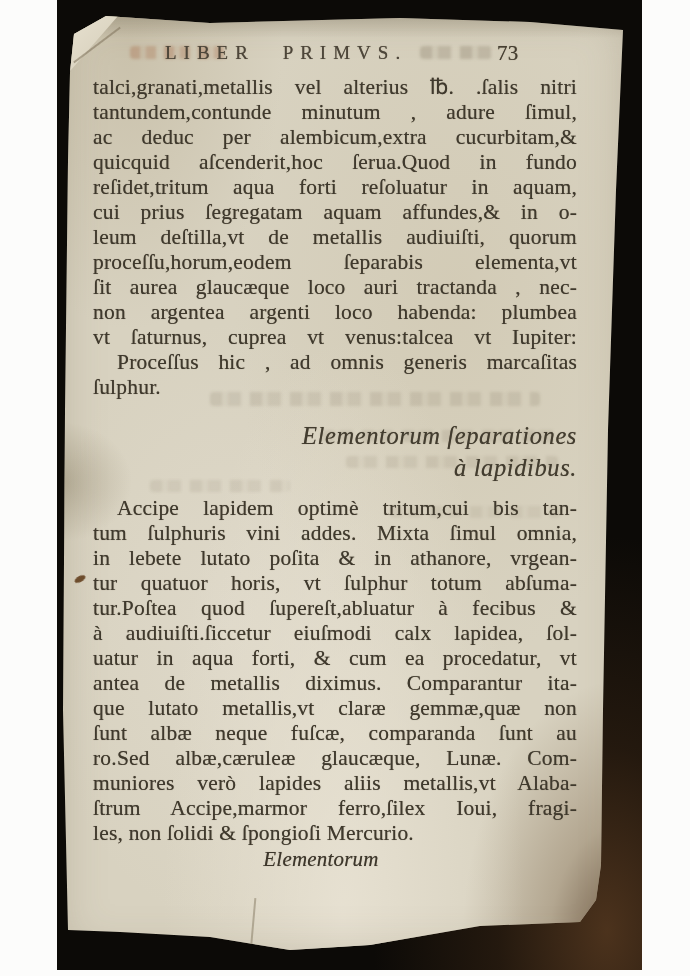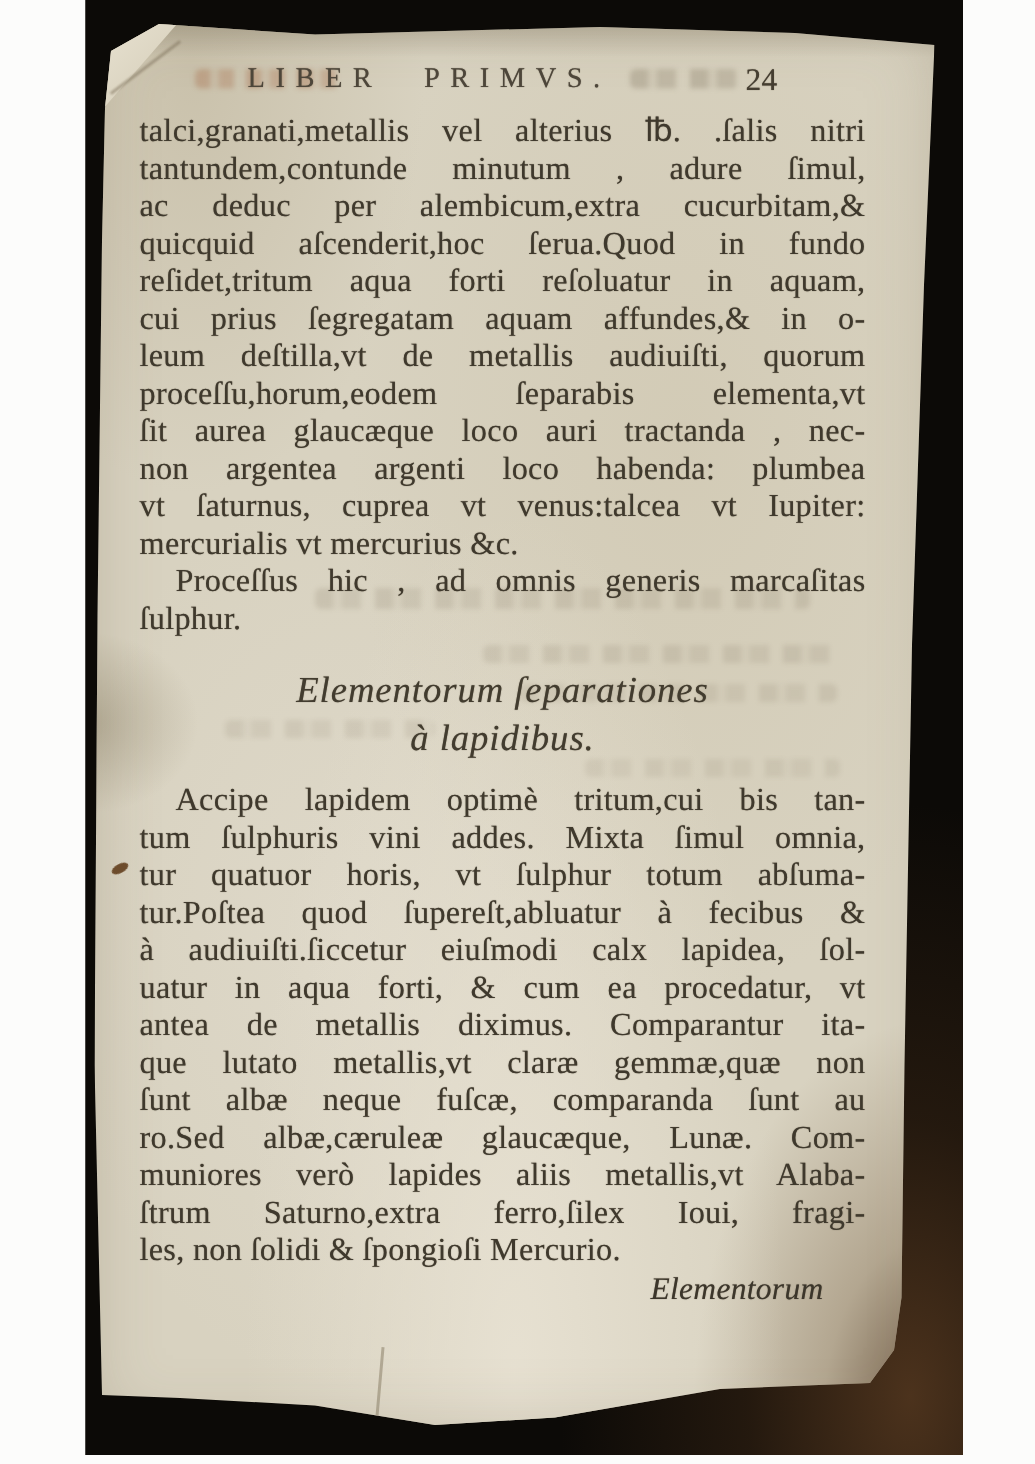--- a/index.html
+++ b/index.html
@@ -87,25 +87,25 @@
   }
   .page-number{
     position:absolute;left:404px;top:1px;font-size:21px;color:#453e31;
   }
   .line{text-align:justify;text-align-last:justify;white-space:normal;}
   .line.no-just{text-align-last:left;}
   .line.indent{padding-left:24px;}
   .section-heading{
     margin-top:20px;margin-bottom:12px;
     font-style:italic;font-size:24.5px;line-height:32px;
-    text-align:center;color:#423c2f;
+    text-align:right;color:#423c2f;
     letter-spacing:0.6px;
   }
   .catchword-row{
-    margin-top:1px;text-align:right;padding-right:28px;
+    margin-top:1px;text-align:center;padding-right:28px;
     font-style:italic;font-size:21px;color:#3c362b;
   }
 </style>
 </head>
 <body>
 
 <div class="backdrop"></div>
 
 <div class="page">
 
@@ -120,57 +120,57 @@
   <div class="ghost" style="left:90px;top:470px;width:140px;height:12px;opacity:.45;"></div>
   <div class="ghost" style="left:330px;top:496px;width:170px;height:12px;opacity:.4;"></div>
 
   <div class="fleck"></div>
   <div class="bottom-crease"></div>
 
   <div class="text-block">
 
     <div class="header-row">
       <span class="running-title">LIBER PRIMVS.</span>
-      <span class="page-number">24</span>
+      <span class="page-number">73</span>
     </div>
 
     <div>
       <div class="line">talci,granati,metallis vel alterius ℔. .ſalis nitri</div>
       <div class="line">tantundem,contunde minutum , adure ſimul,</div>
       <div class="line">ac deduc per alembicum,extra cucurbitam,&amp;</div>
       <div class="line">quicquid aſcenderit,hoc ſerua.Quod in fundo</div>
       <div class="line">reſidet,tritum aqua forti reſoluatur in aquam,</div>
       <div class="line">cui prius ſegregatam aquam affundes,&amp; in o-</div>
       <div class="line">leum deſtilla,vt de metallis audiuiſti, quorum</div>
       <div class="line">proceſſu,horum,eodem ſeparabis elementa,vt</div>
       <div class="line">ſit aurea glaucæque loco auri tractanda , nec-</div>
       <div class="line">non argentea argenti loco habenda: plumbea</div>
       <div class="line">vt ſaturnus, cuprea vt venus:talcea vt Iupiter:</div>
-      <div class="line no-just">mercurialis vt mercurius &amp;c.</div>
       <div class="line indent">Proceſſus hic , ad omnis generis marcaſitas</div>
       <div class="line no-just">ſulphur.</div>
     </div>
 
     <div class="section-heading">
       <div>Elementorum ſeparationes</div>
       <div>à lapidibus.</div>
     </div>
 
     <div>
       <div class="line indent">Accipe lapidem optimè tritum,cui bis tan-</div>
       <div class="line">tum ſulphuris vini addes. Mixta ſimul omnia,</div>
+      <div class="line">in lebete lutato poſita &amp; in athanore, vrgean-</div>
       <div class="line">tur quatuor horis, vt ſulphur totum abſuma-</div>
       <div class="line">tur.Poſtea quod ſupereſt,abluatur à fecibus &amp;</div>
       <div class="line">à audiuiſti.ſiccetur eiuſmodi calx lapidea, ſol-</div>
       <div class="line">uatur in aqua forti, &amp; cum ea procedatur, vt</div>
       <div class="line">antea de metallis diximus. Comparantur ita-</div>
       <div class="line">que lutato metallis,vt claræ gemmæ,quæ non</div>
       <div class="line">ſunt albæ neque fuſcæ, comparanda ſunt au</div>
       <div class="line">ro.Sed albæ,cæruleæ glaucæque, Lunæ. Com-</div>
       <div class="line">muniores verò lapides aliis metallis,vt Alaba-</div>
-      <div class="line">ſtrum Saturno,extra ferro,ſilex Ioui, fragi-</div>
+      <div class="line">ſtrum Accipe,marmor ferro,ſilex Ioui, fragi-</div>
       <div class="line no-just">les, non ſolidi &amp; ſpongioſi Mercurio.</div>
     </div>
 
     <div class="catchword-row">Elementorum</div>
 
   </div>
 </div>
 
 </body></html>

